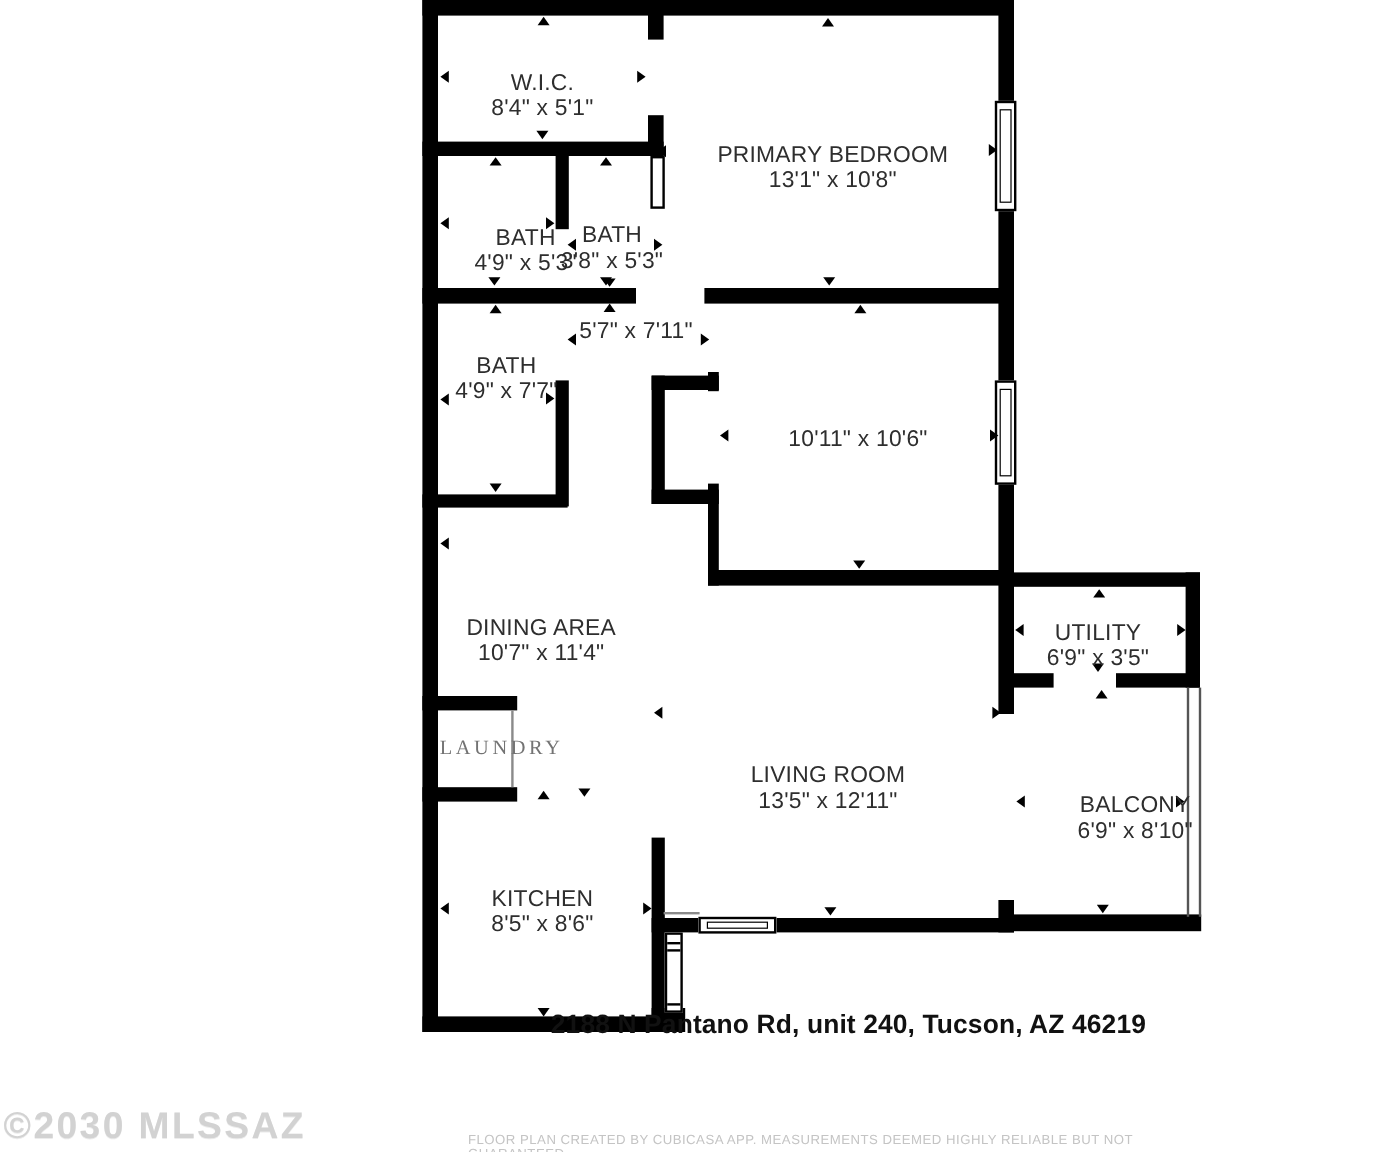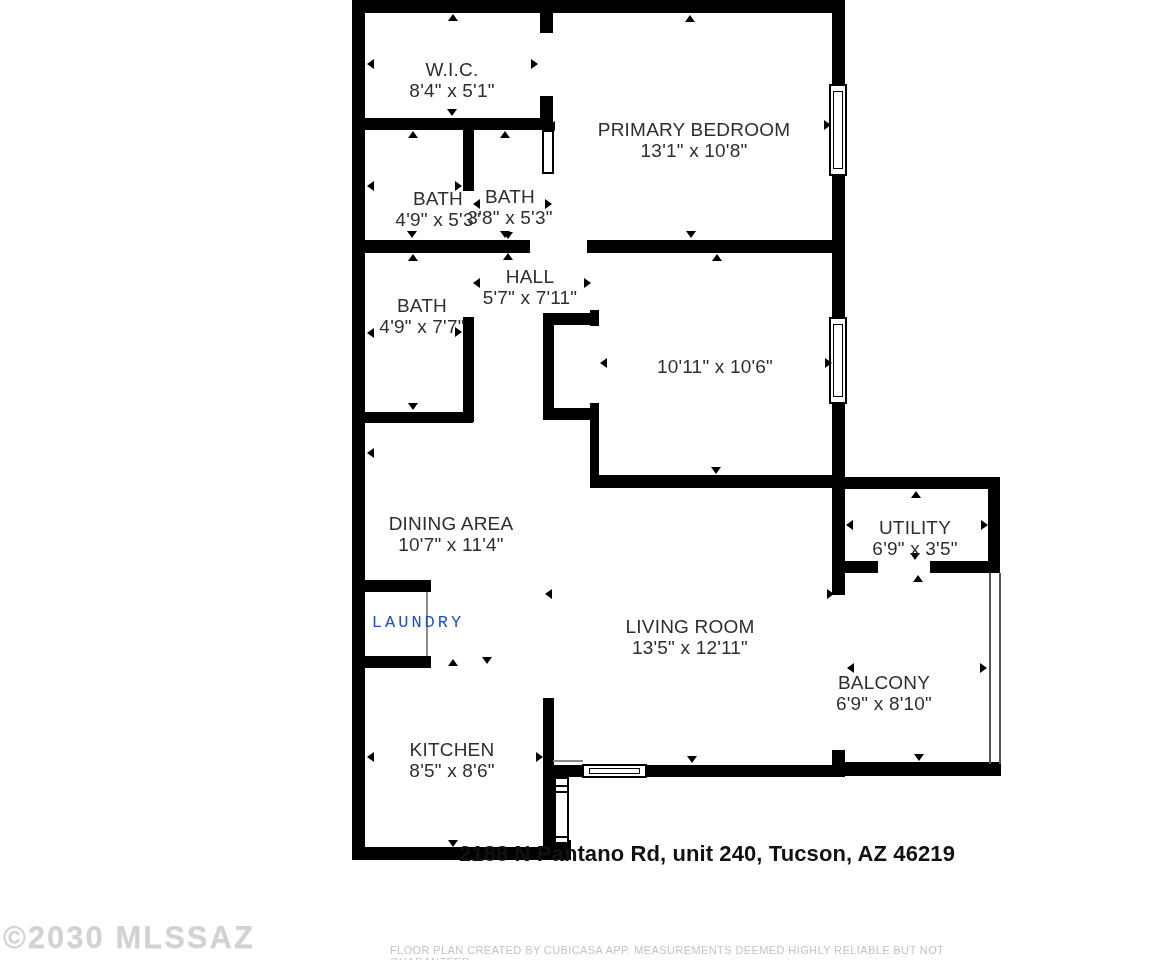--- a/index.html
+++ b/index.html
@@ -17,21 +17,21 @@
   .door .cap{position:absolute;left:0;right:0;height:2px;background:var(--wall,#000);}
   .railing{position:absolute;border-left:2px solid #555;border-right:2px solid #555;box-sizing:border-box;z-index:1;}
   .thinline{position:absolute;background:#8a8a8a;z-index:1;}
   .arrow{position:absolute;width:0;height:0;z-index:3;}
   .room-label{
     position:absolute;width:260px;margin-left:-130px;text-align:center;
     line-height:21px;font-size:19px;color:var(--label,#2e2e2e);z-index:4;
     letter-spacing:0.2px;white-space:nowrap;
   }
   .room-label.laundry{
-    font-family:Liberation Mono, monospace;font-size:17px;letter-spacing:3px;color:#1d4ed8;
+    font-family:Liberation Serif, serif;font-size:17px;letter-spacing:3px;color:#737373;
   }
   .address{
     position:absolute;right:64px;top:841px;font-size:22px;font-weight:700;
     color:var(--address,#111);z-index:5;letter-spacing:0.1px;
   }
   .watermark{
     position:absolute;left:3px;top:920px;font-size:31px;font-weight:600;
     color:var(--watermark,#d2d2d2);letter-spacing:2px;z-index:5;
     text-shadow:0 1px 0 #ececec;
   }
@@ -148,46 +148,45 @@
       </div>
       <div class="room-label" style="left: 438px; top: 188px;">
         <div>BATH</div>
         <div>4'9" x 5'3"</div>
       </div>
       <div class="room-label" style="left: 510px; top: 186px;">
         <div>BATH</div>
         <div>3'8" x 5'3"</div>
       </div>
       <div class="room-label" style="left: 530px; top: 266px;">
-        <div>HALL</div>
         <div>5'7" x 7'11"</div>
       </div>
       <div class="room-label" style="left: 422px; top: 295px;">
         <div>BATH</div>
         <div>4'9" x 7'7"</div>
       </div>
       <div class="room-label" style="left: 715px; top: 356px;">
         <div>10'11" x 10'6"</div>
       </div>
       <div class="room-label" style="left: 451px; top: 513px;">
         <div>DINING AREA</div>
         <div>10'7" x 11'4"</div>
       </div>
       <div class="room-label" style="left: 915px; top: 517px;">
         <div>UTILITY</div>
         <div>6'9" x 3'5"</div>
       </div>
       <div class="room-label laundry" style="left: 418px; top: 612px;">
         <div>LAUNDRY</div>
       </div>
-      <div class="room-label" style="left: 690px; top: 616px;">
+      <div class="room-label" style="left: 690px; top: 636px;">
         <div>LIVING ROOM</div>
         <div>13'5" x 12'11"</div>
       </div>
-      <div class="room-label" style="left: 884px; top: 661px; margin-top: 11px;">
+      <div class="room-label" style="left: 946px; top: 661px;">
         <div>BALCONY</div>
         <div>6'9" x 8'10"</div>
       </div>
       <div class="room-label" style="left: 452px; top: 739px;">
         <div>KITCHEN</div>
         <div>8'5" x 8'6"</div>
       </div>
     </div>
   <div class="address">2188 N Pantano Rd, unit 240, Tucson, AZ 46219</div>
   <div class="watermark">©2030 MLSSAZ</div>

